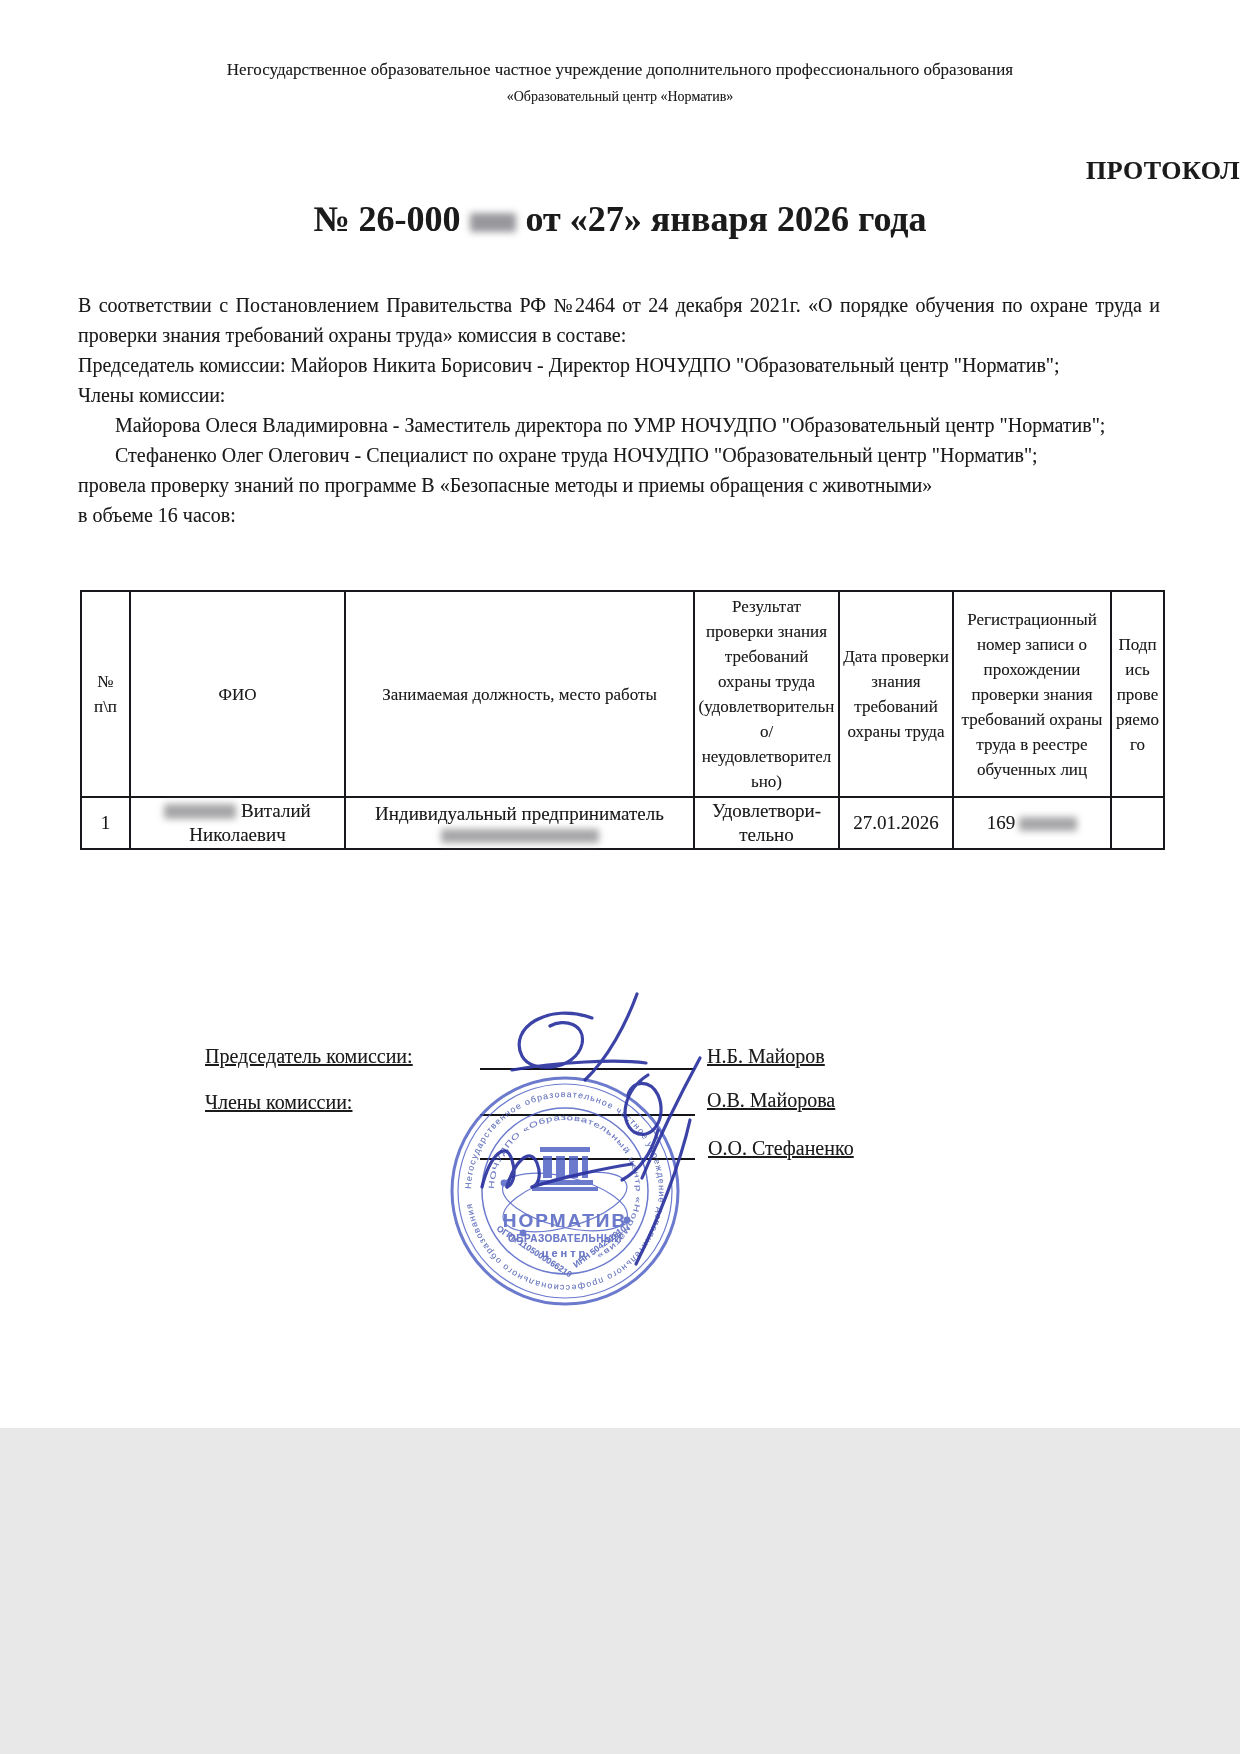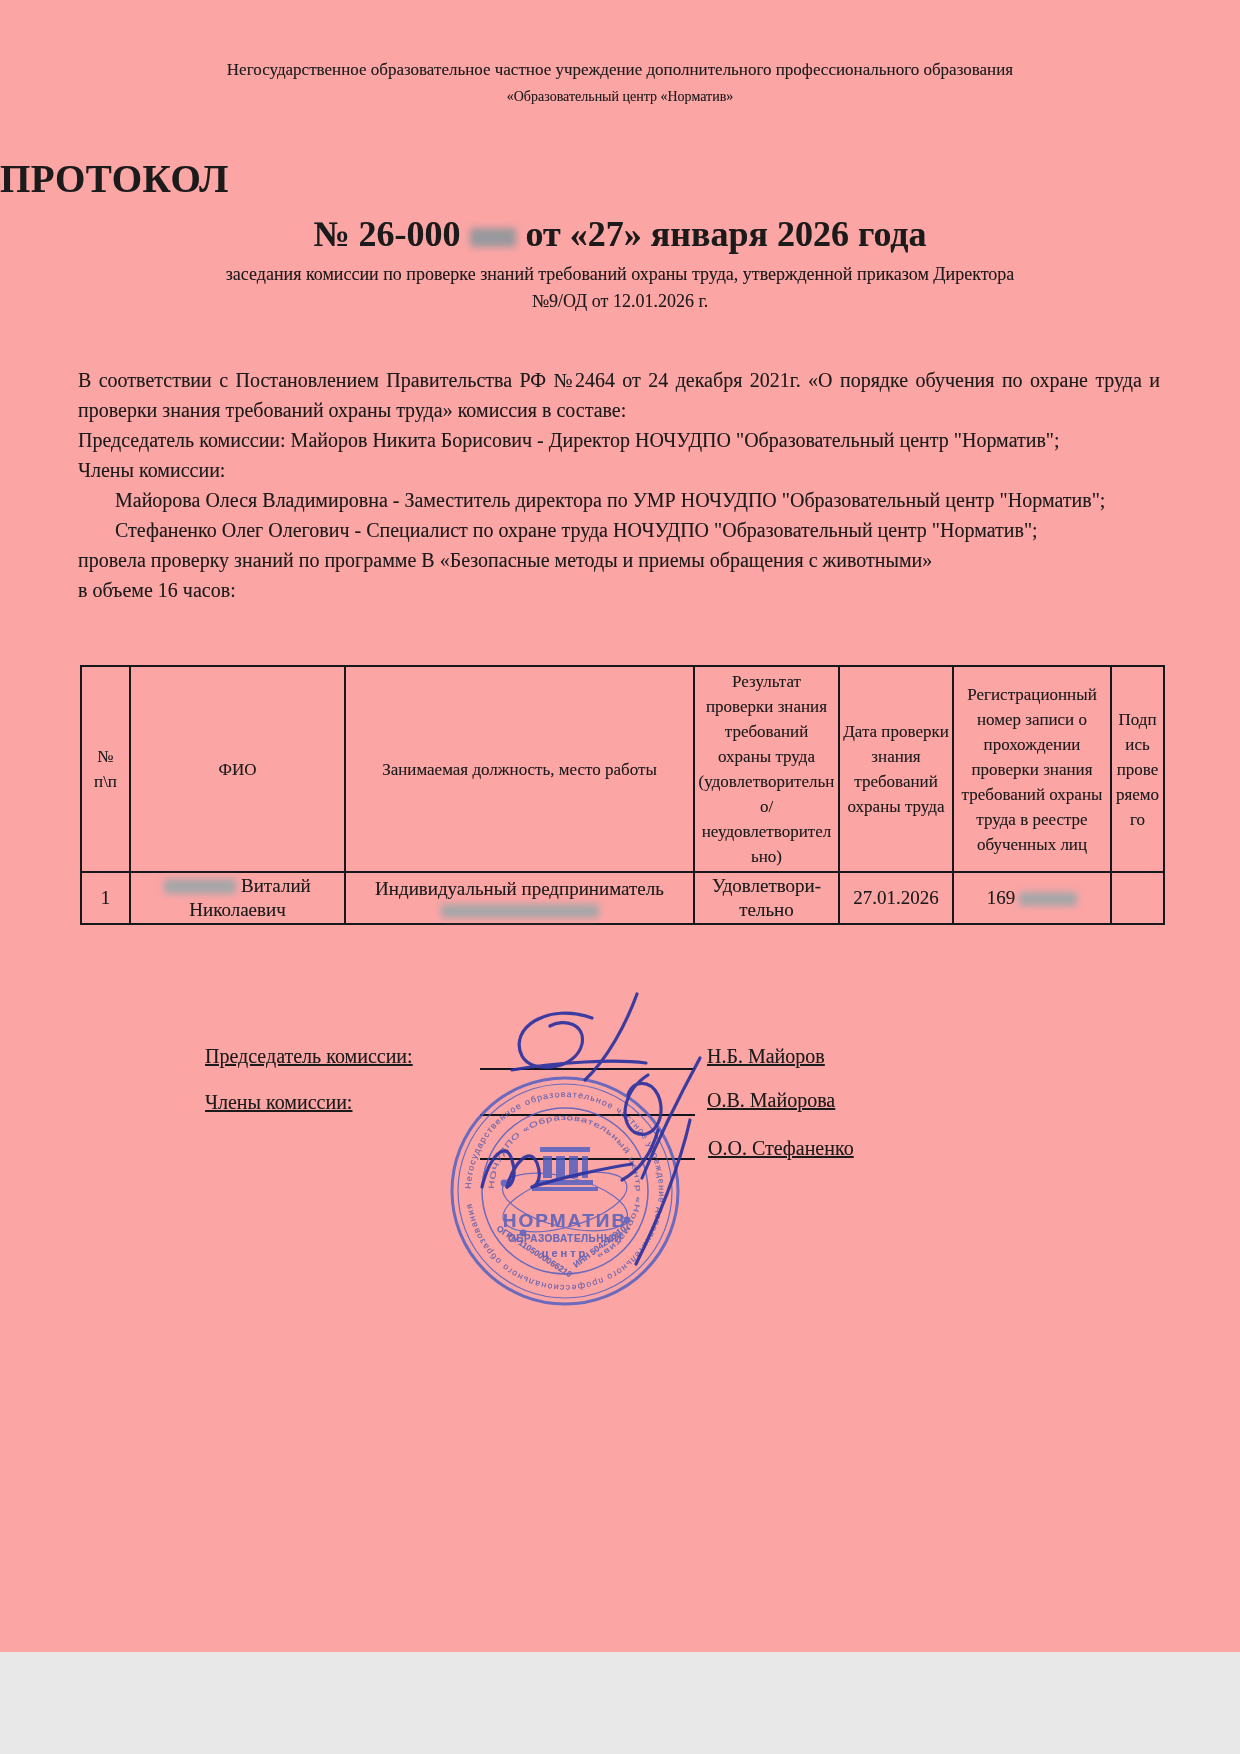--- a/index.html
+++ b/index.html
@@ -1,28 +1,28 @@
 <!DOCTYPE html>
 <html><head>
 <meta charset="utf-8">
 <style>
   html,body{margin:0;padding:0;background:#e8e8e8;}
   .page{
-    position:relative; width:1240px; height:1652px; margin:0 auto;
-    background:#fca5a5; overflow:hidden;
+    position:relative; width:1240px; height:1428px; margin:0 auto;
+    background:#ffffff; overflow:hidden;
     font-family:"Liberation Serif", serif; color:#1b1b1b;
     text-shadow:0 0 .6px rgba(25,25,25,.35);
   }
   
   .doc-header{padding-top:56px; text-align:center;}
   .org-line1{font-size:17px; line-height:27px;}
   .org-line2{font-size:14px; line-height:27px;}
   .license-line{font-size:16.5px; line-height:25px; color:#44444c;}
   
-  .title{margin-top:46px; text-align:left; font-size:39px; font-weight:bold; letter-spacing:.5px;}
+  .title{margin-top:46px; text-align:right; font-size:26px; font-weight:bold; letter-spacing:.5px;}
   .number-line{margin-top:12px; text-align:center; font-size:36px; font-weight:bold;}
   .subtitle{margin-top:6px; text-align:center; font-size:18px; line-height:27px;}
   
   .body-text{margin:50px 80px 0 78px; font-size:20px; line-height:30px; text-align:justify;}
   .body-text p{margin:0;}
   .member-block{margin-left:37px;}
   
   table.protocol{
     border-collapse:collapse; table-layout:fixed;
     margin:60px 0 0 80px; width:1083px;
@@ -58,24 +58,20 @@
 
   <div class="doc-header">
     <div class="org-line1">Негосударственное образовательное частное учреждение дополнительного профессионального образования</div>
     <div class="org-line2">«Образовательный центр «Норматив»</div>
   </div>
 
   <div class="title">ПРОТОКОЛ</div>
   <div class="number-line">
     <span>№ 26-000</span>
     <span class="redact redact-num"></span><span>от «27» января 2026 года</span>
-  </div>
-  <div class="subtitle">
-    <div>заседания комиссии по проверке знаний требований охраны труда, утвержденной приказом Директора</div>
-    <div>№9/ОД от 12.01.2026 г.</div>
   </div>
 
   <div class="body-text">
     <p>В соответствии с  Постановлением Правительства РФ №2464 от 24 декабря 2021г. «О порядке обучения по охране труда и проверки знания требований охраны труда» комиссия в составе:</p>
     <p>Председатель комиссии: Майоров Никита Борисович  - Директор НОЧУДПО "Образовательный центр "Норматив";</p>
     <p>Члены комиссии:</p>
     <div class="member-block">
       <p>Майорова Олеся Владимировна - Заместитель директора по УМР НОЧУДПО "Образовательный центр "Норматив";</p>
       <p>Стефаненко Олег Олегович - Специалист по охране труда НОЧУДПО "Образовательный центр "Норматив";</p>
     </div>

